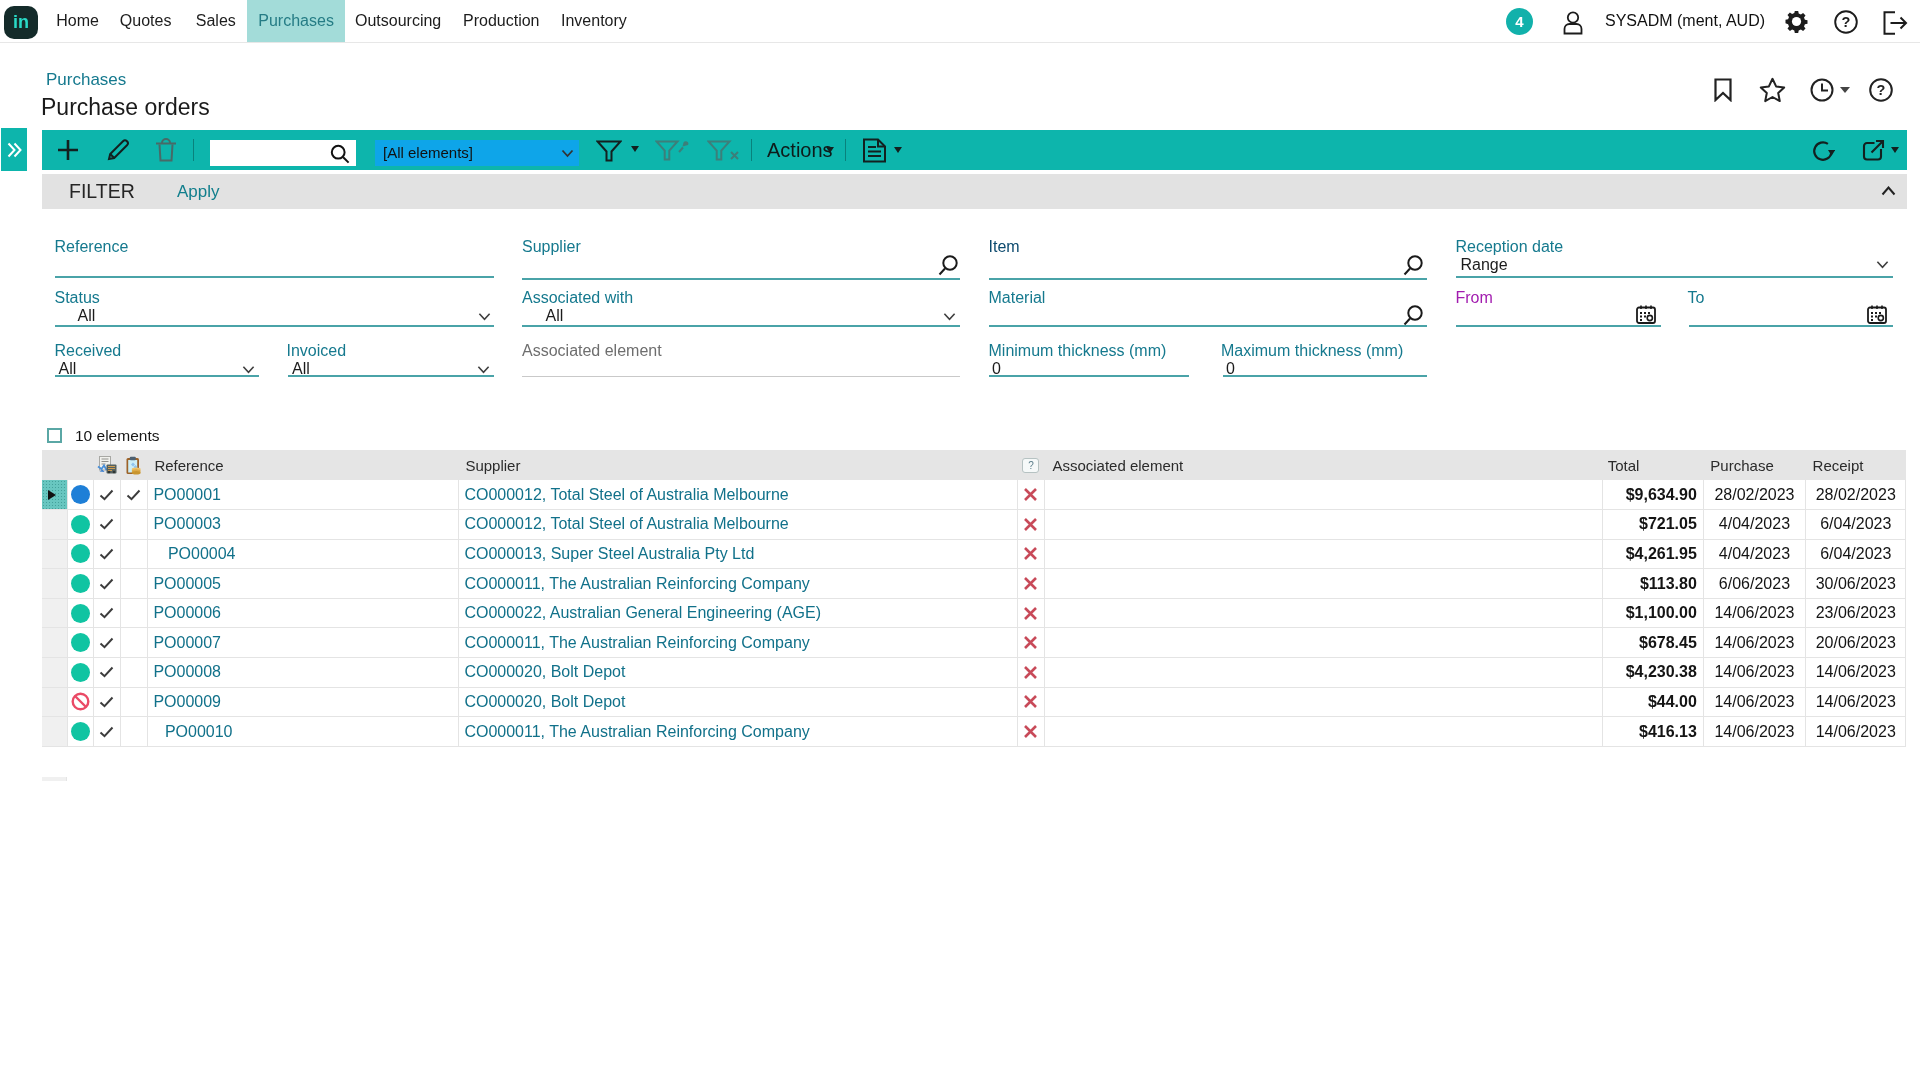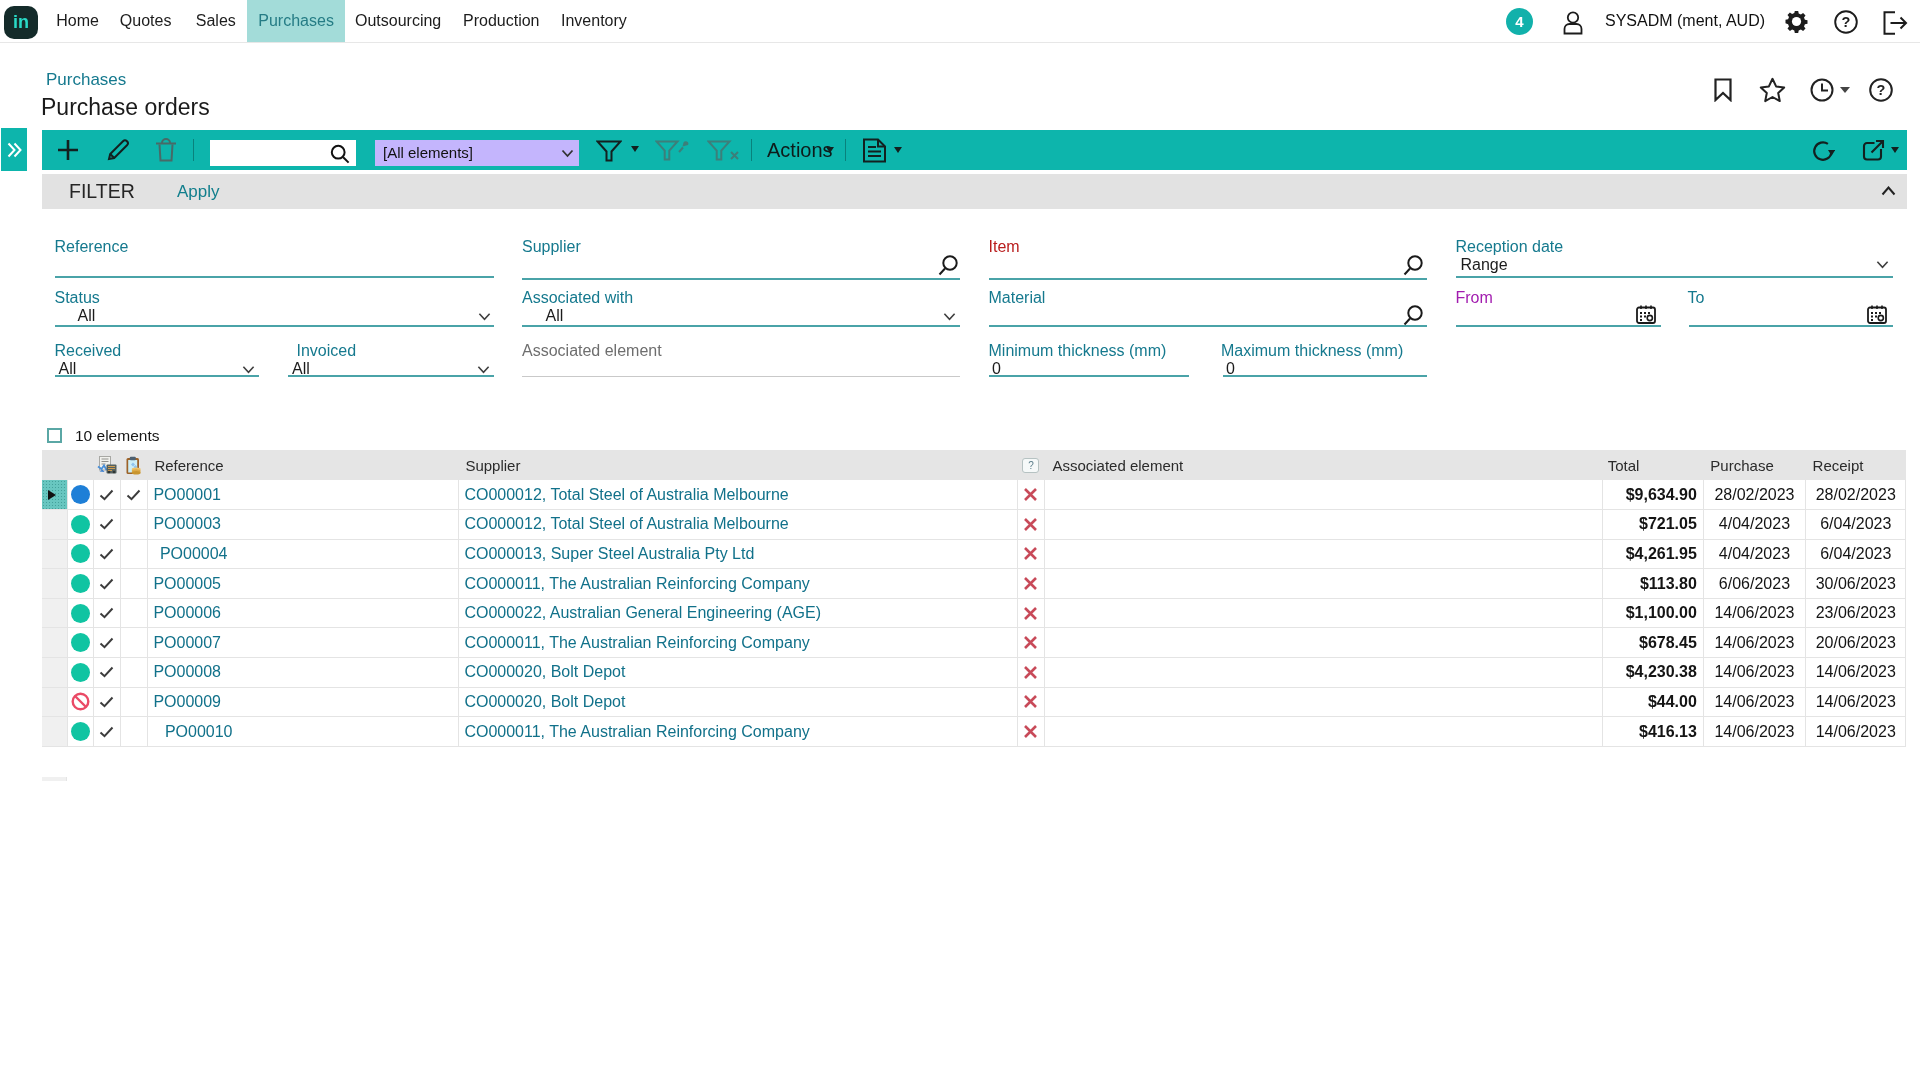--- a/index.html
+++ b/index.html
@@ -92,21 +92,21 @@
  <svg class="abs" style="left:113px;top:8px" width="22" height="24" viewBox="0 0 22 24" fill="none" stroke="#486a67" stroke-width="2">
         <path d="M4.5 6.5 l1 16 h11 l1-16"></path>
         <path d="M1 5.5 h20 M7 5 a4 4 0 0 1 8 0"></path>
       </svg>
  <div class="sep" style="left:151px"></div>
  <div class="abs" style="left:168px;top:10px;width:146px;height:26px;background:#fff"></div>
  <svg class="abs" style="left:288px;top:14px" width="20" height="20" viewBox="0 0 20 20" fill="none" stroke="#111" stroke-width="2">
         <circle cx="8.2" cy="8.2" r="6.4"></circle>
         <path d="M13.2 13.2 L18.6 18.6"></path>
       </svg>
- <div class="abs" style="left:333px;top:10px;width:204px;height:26px;background:#c4b5fd;font-size:15px;color:#111;line-height:26px;padding-left:8px">[All elements]</div>
+ <div class="abs" style="left:333px;top:10px;width:204px;height:26px;background:#0ea5e9;font-size:15px;color:#111;line-height:26px;padding-left:8px">[All elements]</div>
  <svg class="abs" style="left:519px;top:19px" width="13" height="9" viewBox="0 0 13 9" fill="none" stroke="#333" stroke-width="1.8">
         <path d="M1.5 1.5 L6.5 7 L11.5 1.5"></path>
       </svg>
  <svg class="abs" style="left:554px;top:10px" width="26" height="22" viewBox="0 0 26 22" fill="none" stroke="#13201f" stroke-width="2">
         <path d="M1.5 1.5 h23 l-9 10 v9 h-5 v-9 z"></path>
       </svg>
  <div class="abs" style="left:589px;top:16px;width:0;height:0;border-left:4.5px solid transparent;border-right:4.5px solid transparent;border-top:6px solid #13201f"></div>
  <svg class="abs" style="left:613px;top:10px" width="35" height="22" viewBox="0 0 35 22" fill="none" stroke="#3c7f7a" stroke-width="2">
         <path d="M1.5 1.5 h21 l-8.2 9.2 v8.8 h-4.6 v-8.8 z"></path>
         <path d="M28.5 2.5 a2.6 2.6 0 0 1 4.5 2.6 l-5.5 1.4 z" fill="#3c7f7a" stroke="none"></path>
@@ -152,41 +152,41 @@
 <div class="ful" style="left:55px;top:324.5px;width:438.8px;height:2px;background:#4aa3a8"></div>
 <svg class="abs" style="left:477.8px;top:311.5px" width="13" height="9" viewBox="0 0 14 9" fill="none" stroke="#3f3f3f" stroke-width="1.7">
         <path d="M1.5 1.5 L7 7.5 L12.5 1.5"></path>
       </svg>
 <div class="fl" style="left:56px;top:342.3px;color:#15798e">Received</div>
 <div class="fv" style="left:58.5px;top:359.5px">All</div>
 <div class="ful" style="left:55px;top:374.8px;width:203.8px;height:2px;background:#4aa3a8"></div>
 <svg class="abs" style="left:242px;top:364.5px" width="13" height="9" viewBox="0 0 14 9" fill="none" stroke="#3f3f3f" stroke-width="1.7">
         <path d="M1.5 1.5 L7 7.5 L12.5 1.5"></path>
       </svg>
-<div class="fl" style="left:298px;top:342.3px;color:#15798e">Invoiced</div>
+<div class="fl" style="left:288px;top:342.3px;color:#15798e">Invoiced</div>
 <div class="fv" style="left:292px;top:359.5px">All</div>
 <div class="ful" style="left:287.5px;top:374.8px;width:206.3px;height:2px;background:#4aa3a8"></div>
 <svg class="abs" style="left:477px;top:364.5px" width="13" height="9" viewBox="0 0 14 9" fill="none" stroke="#3f3f3f" stroke-width="1.7">
         <path d="M1.5 1.5 L7 7.5 L12.5 1.5"></path>
       </svg>
 <div class="fl" style="left:523.5px;top:238px;color:#15798e">Supplier</div>
 <div class="ful" style="left:522px;top:277.6px;width:438.4px;height:2px;background:#4aa3a8"></div>
 <svg class="abs" style="left:938px;top:255px" width="20" height="21" viewBox="0 0 20 21" fill="none" stroke="#1a1a1a" stroke-width="2">
         <circle cx="12" cy="8" r="6.7"></circle>
         <path d="M7 13.5 L1.5 19.5"></path>
       </svg>
 <div class="fl" style="left:523.5px;top:288.5px;color:#15798e">Associated with</div>
 <div class="fv" style="left:545.5px;top:306.5px">All</div>
 <div class="ful" style="left:522px;top:324.5px;width:438.4px;height:2px;background:#4aa3a8"></div>
 <svg class="abs" style="left:943px;top:311.5px" width="13" height="9" viewBox="0 0 14 9" fill="none" stroke="#3f3f3f" stroke-width="1.7">
         <path d="M1.5 1.5 L7 7.5 L12.5 1.5"></path>
       </svg>
 <div class="fl" style="left:523.5px;top:342.3px;color:#6e6e6e">Associated element</div>
 <div class="fulgray" style="left:522px;top:375.6px;width:438.4px"></div>
-<div class="fl" style="left:990.0px;top:238px;color:#b91c1c">Item</div>
+<div class="fl" style="left:990.0px;top:238px;color:#0c4a6e">Item</div>
 <div class="ful" style="left:988.5px;top:277.6px;width:438px;height:2px;background:#4aa3a8"></div>
 <svg class="abs" style="left:1402.5px;top:255px" width="20" height="21" viewBox="0 0 20 21" fill="none" stroke="#1a1a1a" stroke-width="2">
         <circle cx="12" cy="8" r="6.7"></circle>
         <path d="M7 13.5 L1.5 19.5"></path>
       </svg>
 <div class="fl" style="left:990.0px;top:288.5px;color:#15798e">Material</div>
 <div class="ful" style="left:988.5px;top:325.0px;width:438px;height:2px;background:#4aa3a8"></div>
 <svg class="abs" style="left:1402.5px;top:305.0px" width="20" height="21" viewBox="0 0 20 21" fill="none" stroke="#1a1a1a" stroke-width="2">
         <circle cx="12" cy="8" r="6.7"></circle>
         <path d="M7 13.5 L1.5 19.5"></path>
@@ -347,21 +347,21 @@
           <td class="selcell"></td>
           <td>
             <div class="circ" style="background:#10c4a2"></div>
           </td>
           <td>
             <svg width="15" height="12" viewBox="0 0 15 12" style="margin:0 auto" fill="none" stroke="#3c3c3c" stroke-width="2">
               <path d="M1.5 6.5 L5.5 10.2 L13.5 1.5"></path>
             </svg>
           </td>
           <td></td>
-          <td style="padding-left:12px"><span class="lnk">PO00004</span></td>
+          <td style="padding-left:20px"><span class="lnk">PO00004</span></td>
           <td style="padding-left:5.5px"><span class="lnk">CO000013, Super Steel Australia Pty Ltd</span></td>
           <td>
             <svg width="15" height="15" viewBox="0 0 15 15" style="margin:0 auto" fill="none" stroke="#c84a59" stroke-width="2.6">
               <path d="M2 2 L13 13 M13 2 L2 13"></path>
             </svg>
           </td>
           <td></td>
           <td class="num">$4,261.95</td>
           <td class="dt">4/04/2023</td>
           <td class="dt">6/04/2023</td>

